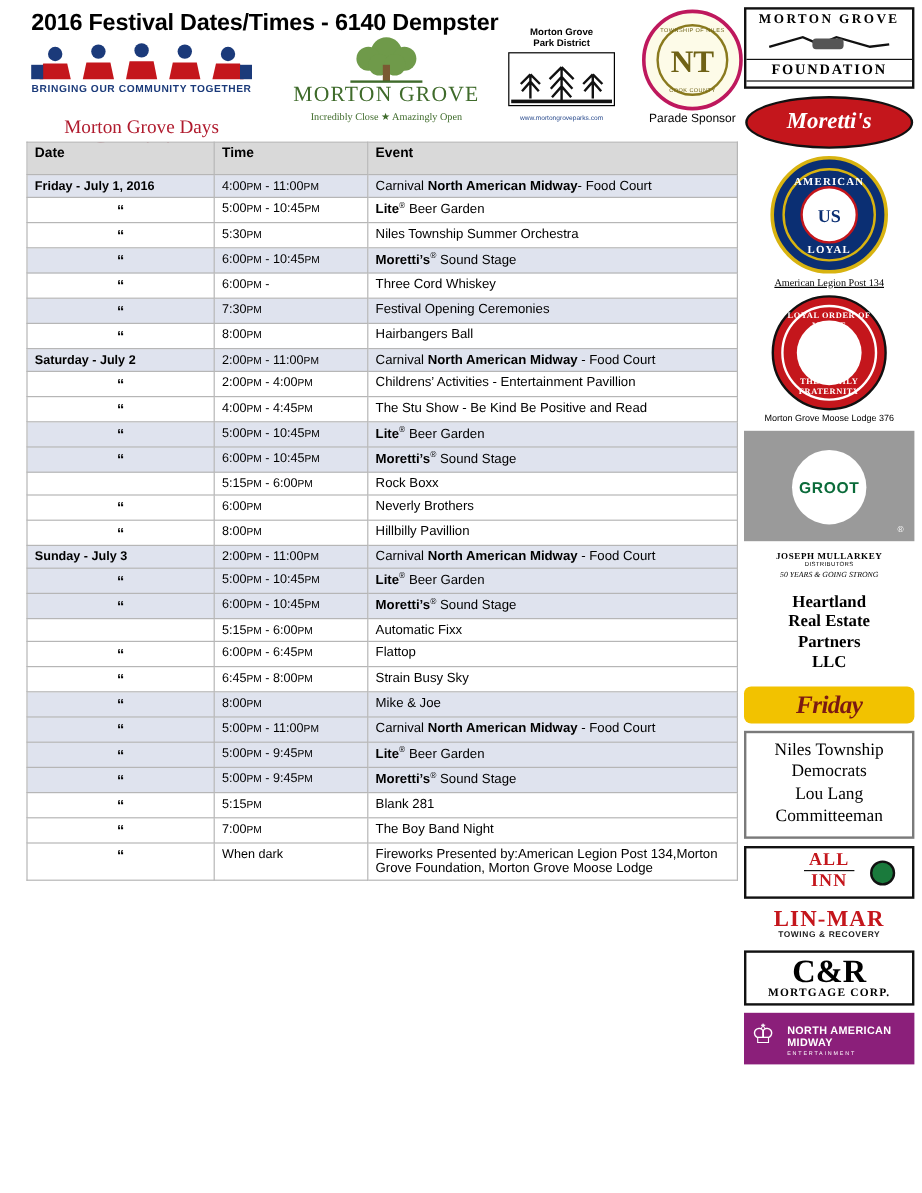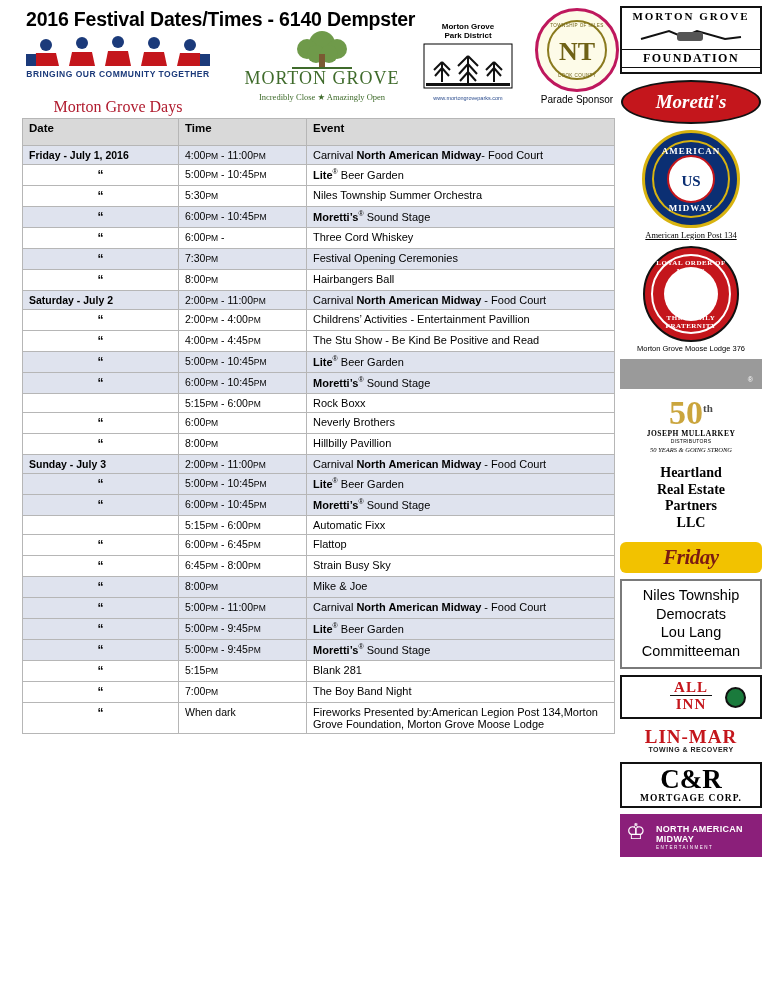--- a/index.html
+++ b/index.html
@@ -430,21 +430,21 @@
     font-style: italic;
     font-weight: bold;
     font-size: 21px;
     color: #7b1a12;
     letter-spacing: -0.5px;
   }
 
   
   .ntd {
     border: 2px solid #7a7a7a;
-    font-family: Liberation Sans, sans-serif;
+    font-family: Liberation Serif, serif;
     font-size: 14.5px;
     line-height: 1.28;
     padding: 5px 0 7px;
     background: #fff;
   }
 
   
   .linmar { padding: 1px 0 3px; }
   .linmar .n {
     font-family: "Liberation Serif", serif;
@@ -805,45 +805,45 @@
         <span>Moretti's</span>
       </div>
     </div>
 
     <div class="slot legion">
       <div class="disc">
         <div class="ring2"></div>
         <div class="tword w-top">AMERICAN</div>
         <div class="centre"></div>
         <div class="us">US</div>
-        <div class="tword w-bot">MIDWAY</div>
+        <div class="tword w-bot">LOYAL</div>
       </div>
       <div class="cap">American Legion Post 134</div>
     </div>
 
     <div class="slot moose">
       <div class="disc">
         <div class="ring2"></div>
         <div class="mword m-top">LOYAL ORDER OF MOOSE</div>
         <div class="centre"></div>
         <div class="mword m-bot">THE FAMILY FRATERNITY</div>
       </div>
       <div class="cap">Morton Grove Moose Lodge 376</div>
     </div>
 
     <div class="slot">
       <div class="groot">
+        <div class="badge">
+          <div class="gname">GROOT</div>
+        </div>
         <div class="r">®</div>
       </div>
     </div>
 
     <div class="slot mull">
-      <div class="fifty">
-        <span>50</span><sup>th</sup>
-      </div>
       <div class="l1">JOSEPH MULLARKEY</div>
       <div class="l2">DISTRIBUTORS</div>
       <div class="l3">50 YEARS &amp; GOING STRONG</div>
     </div>
 
     <div class="slot heartland">
       <div>Heartland</div>
       <div>Real Estate</div>
       <div>Partners</div>
       <div>LLC</div>

